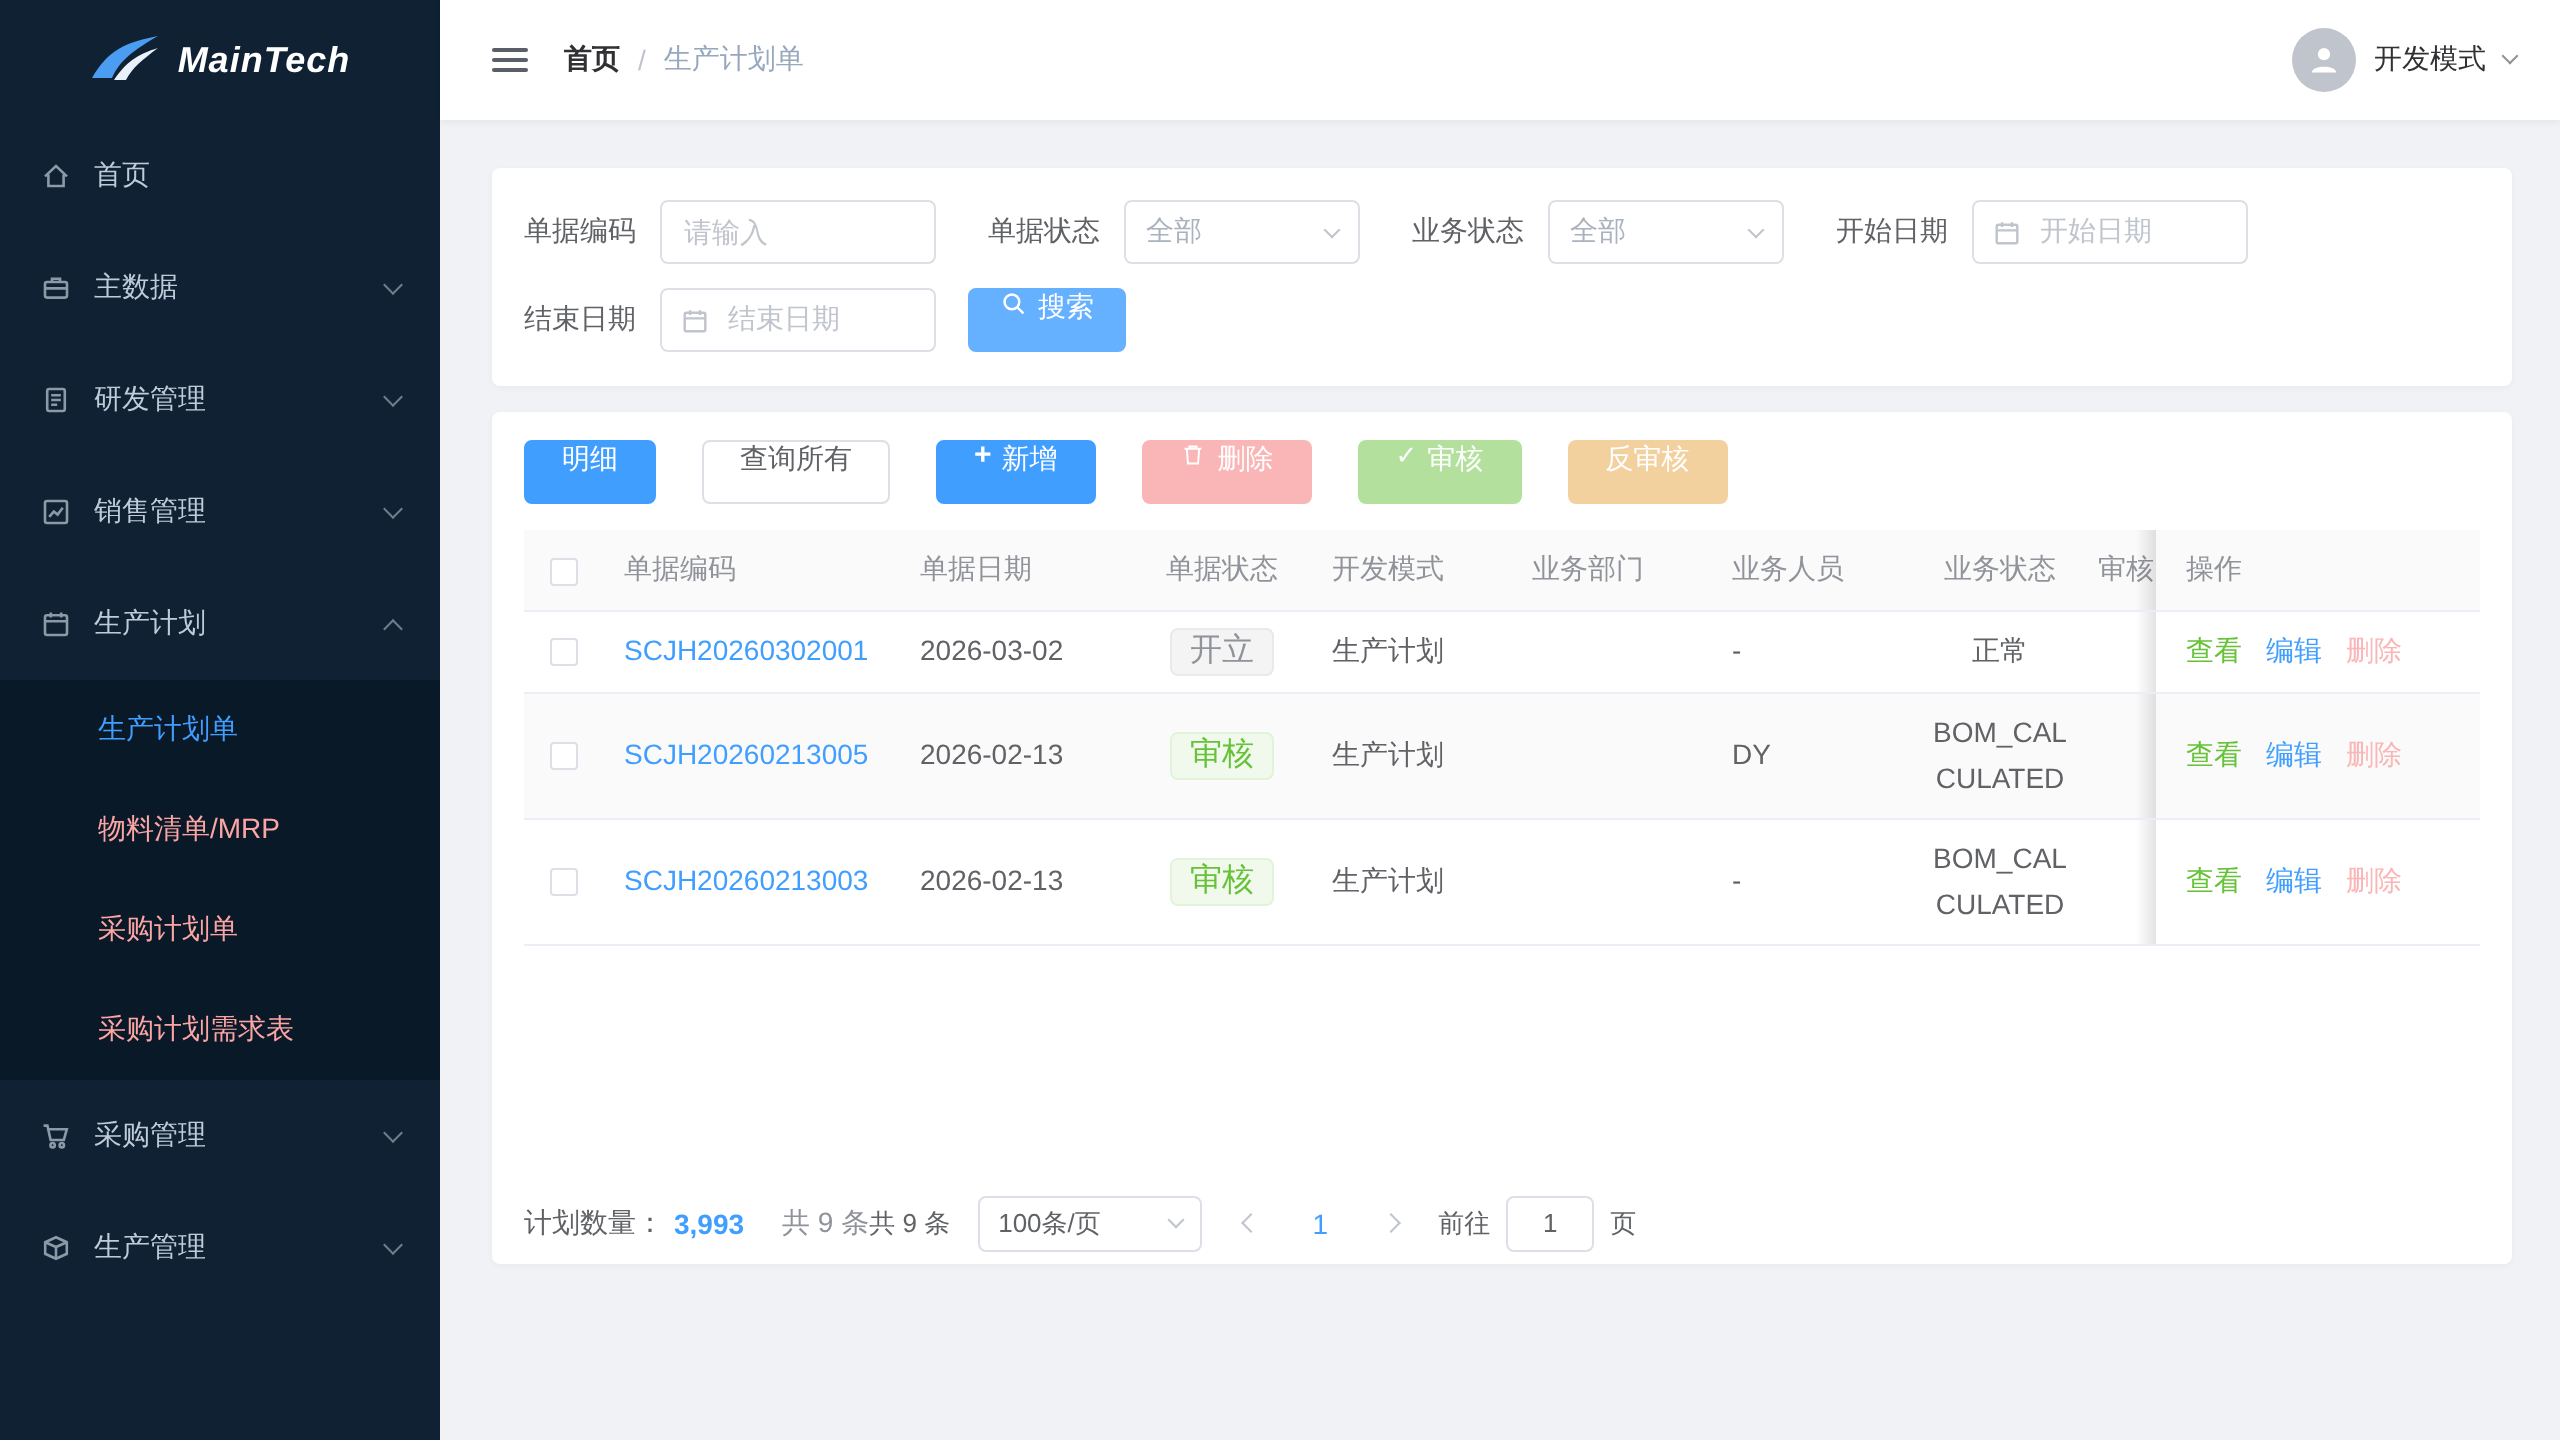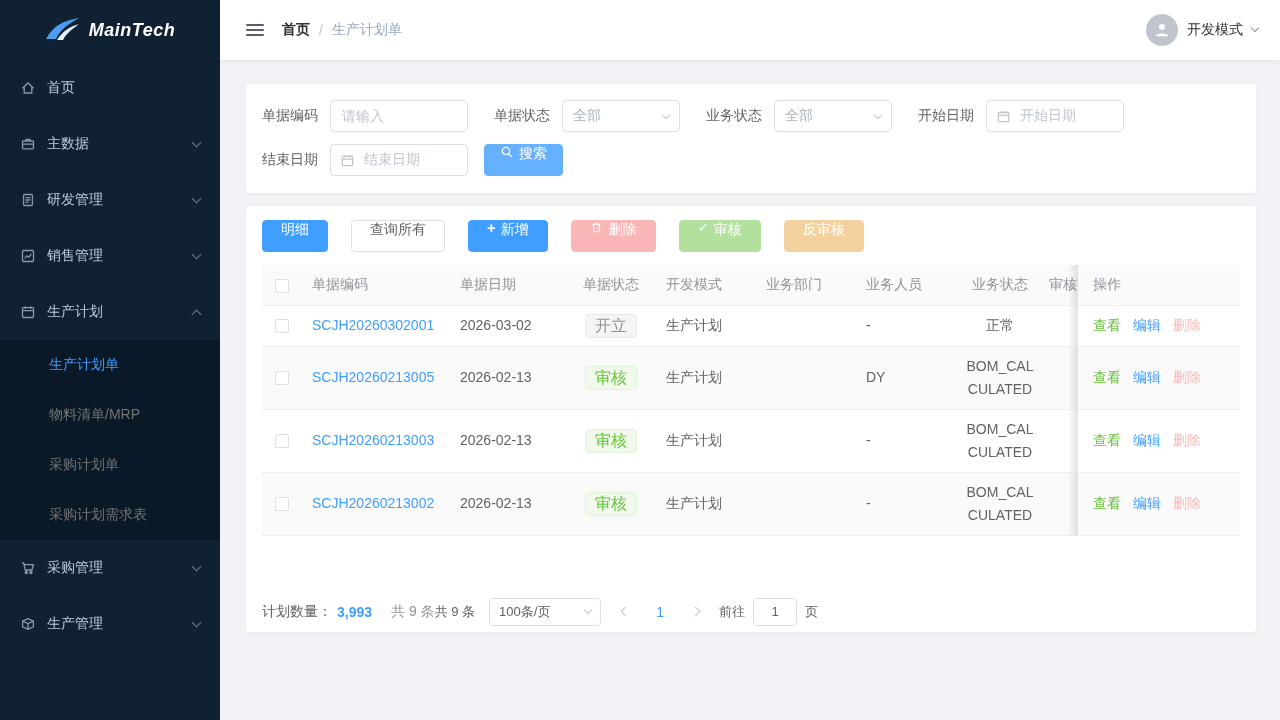--- a/index.html
+++ b/index.html
@@ -10,21 +10,21 @@
   
   .sidebar { width:220px; flex:0 0 220px; background:#0f2133; height:720px; overflow:hidden; }
   .logo { height:60px; display:flex; align-items:center; justify-content:center; gap:8px; }
   .logo-text { color:#fff; font-size:18px; font-weight:bold; font-style:italic; letter-spacing:.5px; }
   .menu-item { height:56px; display:flex; align-items:center; padding:0 20px; color:#bfcbd9; cursor:pointer; font-size:14px; }
   .mi-icon { width:16px; height:16px; color:#8d99a6; display:flex; flex:0 0 16px; }
   .mi-label { margin-left:11px; white-space:nowrap; }
   .chev { width:7px; height:7px; border-right:1.5px solid #6f7d8c; border-bottom:1.5px solid #6f7d8c; transform:rotate(45deg); margin-left:auto; margin-top:-4px; flex:0 0 auto; }
   .chev.up { transform:rotate(-135deg); margin-top:4px; }
   .submenu { background:#0a1928; }
-  .submenu-item { height:50px; display:flex; align-items:center; padding-left:49px; color:#737373; cursor:pointer; white-space:nowrap; }
+  .submenu-item { height:50px; display:flex; align-items:center; padding-left:49px; color:#fca5a5; cursor:pointer; white-space:nowrap; }
   .submenu-item.active { color:#409eff; }
 
   
   .main { flex:1; display:flex; flex-direction:column; min-width:0; }
   .topbar { height:60px; background:#fff; display:flex; align-items:center; justify-content:space-between; padding:0 22px 0 26px; box-shadow:0 1px 4px rgba(0,21,41,.06); position:relative; z-index:2; }
   .tb-left { display:flex; align-items:center; gap:18px; }
   .hamburger { width:18px; display:flex; flex-direction:column; gap:3px; cursor:pointer; padding:2px 0; }
   .hamburger i { display:block; height:2px; background:#5a5e66; border-radius:1px; }
   .breadcrumb { display:flex; align-items:center; gap:9px; }
   .bc-home { color:#303133; font-weight:bold; cursor:pointer; }
@@ -392,36 +392,20 @@
                 <td class="col-type">生产计划</td>
                 <td class="col-dept"></td>
                 <td class="col-person">-</td>
                 <td class="col-biz">BOM_CALCULATED</td>
                 <td class="col-audit"></td>
                 <td class="col-ops">
                   <a class="op op-view">查看</a><a class="op op-edit">编辑</a><a class="op op-del">删除</a>
                 </td>
               </tr>
 
-              <tr>
-                <td class="col-check"><span class="checkbox"></span></td>
-                <td class="col-code">
-                    <a class="code-link">SCJH20260213002</a>
-                  </td>
-                <td class="col-date">2026-02-13</td>
-                <td class="col-status"><span class="tag tag-success">审核</span></td>
-                <td class="col-type">生产计划</td>
-                <td class="col-dept"></td>
-                <td class="col-person">-</td>
-                <td class="col-biz">BOM_CALCULATED</td>
-                <td class="col-audit"></td>
-                <td class="col-ops">
-                  <a class="op op-view">查看</a><a class="op op-edit">编辑</a><a class="op op-del">删除</a>
-                </td>
-              </tr>
 
             </tbody>
           </table>
         </div>
 
         <div class="table-footer">
           <div class="tf-left">
             <span>计划数量：</span>
             <span class="tf-count">3,993</span>
             <span class="tf-total-left">共 9 条</span>

